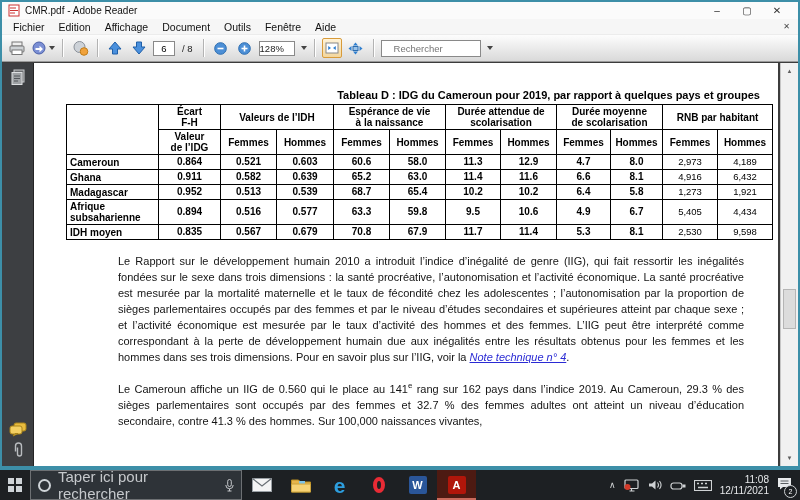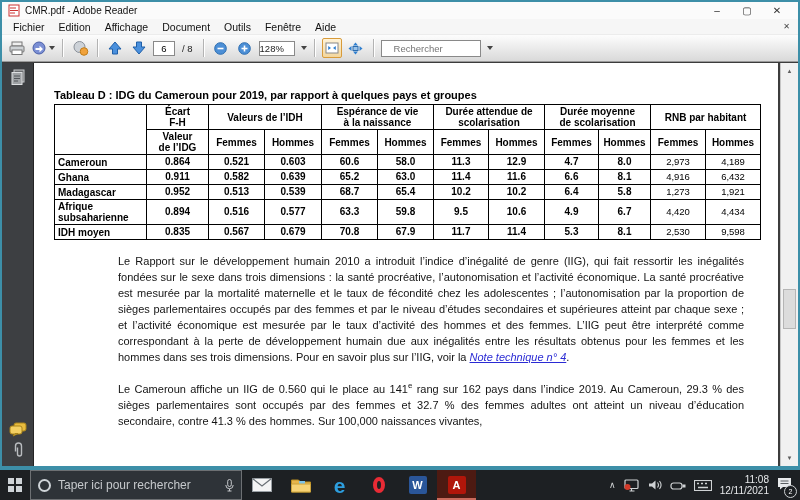--- a/index.html
+++ b/index.html
@@ -36,42 +36,42 @@
   .sidebar{width:31px;background:#3d3f42;border-right:1px solid #242424;display:flex;
            flex-direction:column;align-items:center;padding:6px 0;gap:5px;flex:0 0 auto;}
   .sb-spacer{flex:1;}
   .docpane{flex:1;background:#fff;overflow:hidden;position:relative;border-right:2px solid #3c3c3c;}
   .vscroll{width:17px;background:#f1f1f1;border-left:1px solid #c6c6c6;position:relative;flex:0 0 auto;}
   .sarrow{position:absolute;left:0;right:0;height:14px;display:flex;align-items:center;
           justify-content:center;font-size:6px;color:#5e5e5e;}
   .sarrow.up{top:1px;} .sarrow.down{bottom:1px;}
   .sthumb{position:absolute;left:2px;right:2px;top:226px;height:38px;background:#dcdcdc;border:1px solid #b5b5b5;}
   
-  .tbl-title{margin:26px 0 3px 20px;width:706px;text-align:left;font-weight:bold;font-size:11px;color:#000;}
-  table.idg{margin-left:20px;border-collapse:collapse;table-layout:fixed;width:706px;color:#000;}
+  .tbl-title{margin:26px 0 3px 20px;width:706px;text-align:right;font-weight:bold;font-size:11px;color:#000;}
+  table.idg{margin-left:32px;border-collapse:collapse;table-layout:fixed;width:706px;color:#000;}
   table.idg th,table.idg td{border:1px solid #000;padding:1px 2px;text-align:center;font-weight:bold;
           font-size:10px;line-height:11px;vertical-align:middle;overflow:hidden;}
   table.idg th{white-space:pre-line;}
   table.idg td{line-height:12px;}
   table.idg td.lbl{text-align:left;padding-left:3px;line-height:11px;}
   table.idg td.rnb{font-weight:400;font-size:9.5px;}
   .sec-heading{margin:20px 0 0 108px;font-size:12.5px;font-weight:bold;color:#000;}
   .sec-num{display:inline-block;margin-right:13px;}
   .sec-txt{text-decoration:underline;}
   .para{margin:13px 0 0 84px;width:626px;font-size:11px;line-height:16px;text-align:justify;color:#141414;}
   .doc-link{color:#2a2ad4;font-style:italic;text-decoration:underline;cursor:pointer;}
   .para sup{font-size:8px;}
   
   .taskbar{position:absolute;left:0;bottom:0;width:800px;height:30px;background:#1d2023;
            display:flex;align-items:stretch;color:#e4e6e8;}
   .tk-start{width:30px;display:flex;align-items:center;justify-content:center;}
   .winlogo{display:grid;grid-template-columns:6px 6px;grid-template-rows:6px 6px;gap:1.5px;}
   .winlogo i{background:#cfd4d8;display:block;}
   .tk-search{width:212px;background:#2e3338;border:1px solid #6d7073;display:flex;align-items:center;
-             gap:7px;padding:0 7px;box-sizing:border-box;font-size:12px;color:#c6c9cc;}
+             gap:7px;padding:0 7px;box-sizing:border-box;font-size:15px;color:#c6c9cc;}
   .cortana{width:13px;height:13px;border:2px solid #cfd4d8;border-radius:50%;box-sizing:border-box;flex:0 0 auto;}
   .tk-search .mic{margin-left:auto;}
   .tk-icons{display:flex;}
   .tk-icon{width:39px;display:flex;align-items:center;justify-content:center;position:relative;}
   .tk-icon.active{background:#4d1a12;box-shadow:inset 0 -2px 0 #c96a5c;}
   .edge-e{font-size:21px;font-weight:bold;color:#2d9ede;line-height:1;}
   .opera-o{width:12px;height:16px;border:4px solid #e82b35;border-radius:50%;box-sizing:border-box;}
   .word-sq{width:18px;height:18px;background:#2a5699;border-radius:2px;color:#fff;font-size:11px;
            font-weight:bold;display:flex;align-items:center;justify-content:center;}
   .acro-sq{width:18px;height:18px;background:#b1160a;border-radius:2px;color:#fff;font-size:11px;
@@ -297,21 +297,21 @@
               <td class="lbl">Afrique subsaharienne</td>
               <td class="">0.894</td>
               <td class="">0.516</td>
               <td class="">0.577</td>
               <td class="">63.3</td>
               <td class="">59.8</td>
               <td class="">9.5</td>
               <td class="">10.6</td>
               <td class="">4.9</td>
               <td class="">6.7</td>
-              <td class="rnb">4,420</td>
+              <td class="rnb">5,405</td>
               <td class="rnb">4,434</td>
             </tr>
             <tr>
               <td class="lbl">IDH moyen</td>
               <td class="">0.835</td>
               <td class="">0.567</td>
               <td class="">0.679</td>
               <td class="">70.8</td>
               <td class="">67.9</td>
               <td class="">11.7</td>

